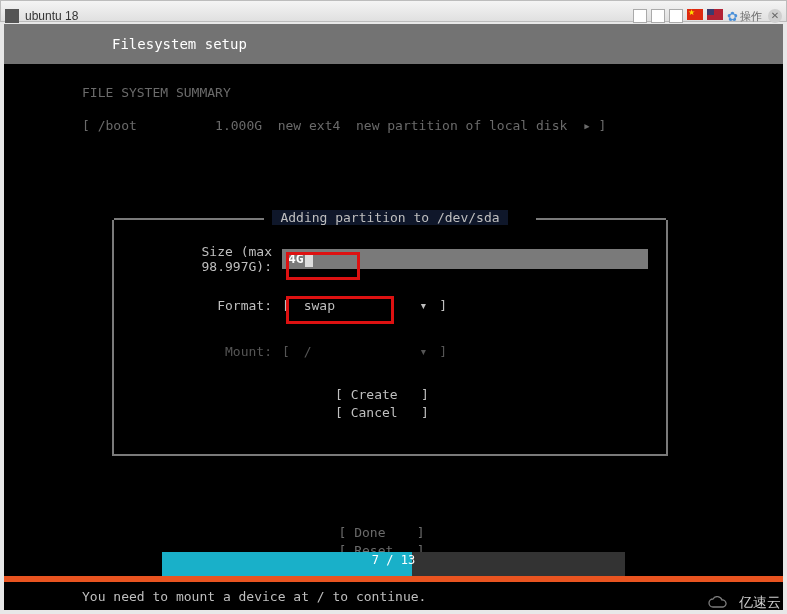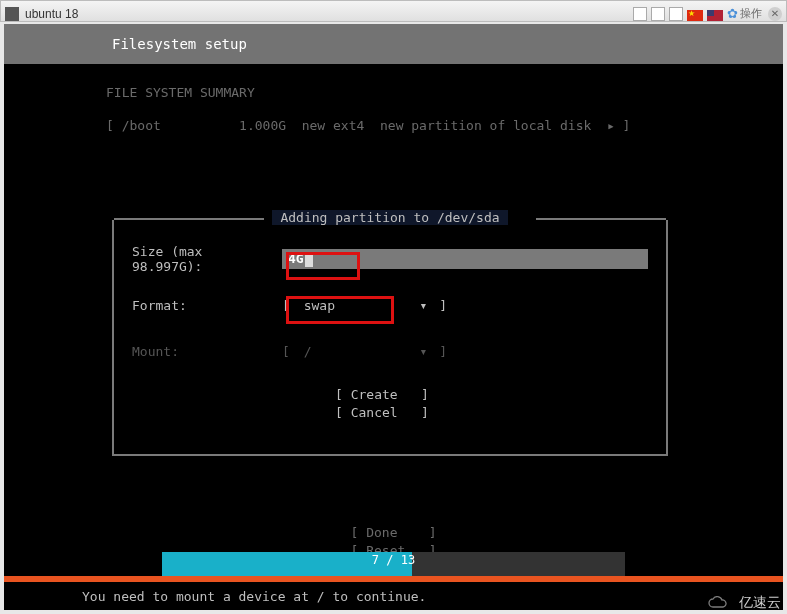--- a/index.html
+++ b/index.html
@@ -10,22 +10,22 @@
     width: 787px;
     height: 614px;
     overflow: hidden;
     position: relative;
   }
   .titlebar {
     height: 22px;
     background: linear-gradient(#f4f4f4,#e0e0e0);
     border: 1px solid #bcbcbc;
     display: flex;
-    align-items: flex-end;
-    padding: 0 4px;
+    align-items: flex-start;
+    padding: 8px 4px;
     color: #333;
     font-family: Arial, sans-serif;
     font-size: 12px;
   }
   .titlebar .title-icon {
     width:14px; height:14px;
     background:#555; margin-right:6px;
     display:inline-block;
   }
   .titlebar .spacer { flex:1; }
@@ -59,40 +59,40 @@
   }
   .orange-line {
     position:absolute; bottom:28px; left:0; right:0;
     height:6px; background:#e95420;
   }
   .content {
     color:#7a7a7a;
     padding: 20px 0 0 78px;
     line-height:1.45;
   }
-  .dim { color:#6a6a6a;margin-left:24px; }
+  .dim { color:#6a6a6a; }
   .row { white-space:pre; }
 
   .dialog {
     position:absolute;
     left:108px; top:196px;
     width:556px; height:236px;
     border:2px solid #7a7a7a;
     border-top:none;
   }
   .dialog-title {
     position:absolute; top:-10px; left:0; right:0;
     text-align:center; color:#bfbfbf;
   }
   .dialog-title span { background:#0f172a; padding:0 8px; }
   .dialog-body { padding:28px 18px 0 18px; color:#bfbfbf; }
   .form-row {
     display:flex; align-items:center; height:22px; margin-bottom:24px;
   }
-  .form-row .lbl { width:150px; padding-right:10px; color:#bfbfbf; }
+  .form-row .lbl { width:150px; text-align:right; padding-right:10px; color:#bfbfbf; }
   .form-row.disabled .lbl { color:#555; }
   .size-input {
     flex:1; height:20px; background:#7a7a7a; color:#fff;
     padding-left:6px; line-height:20px;font-weight:bold;
   }
   .cursor { display:inline-block; width:8px; height:14px; background:#ddd; vertical-align:middle; margin-left:1px; }
   .select-box {
     width:165px; color:#bfbfbf;
     display:flex; align-items:center;
   }

